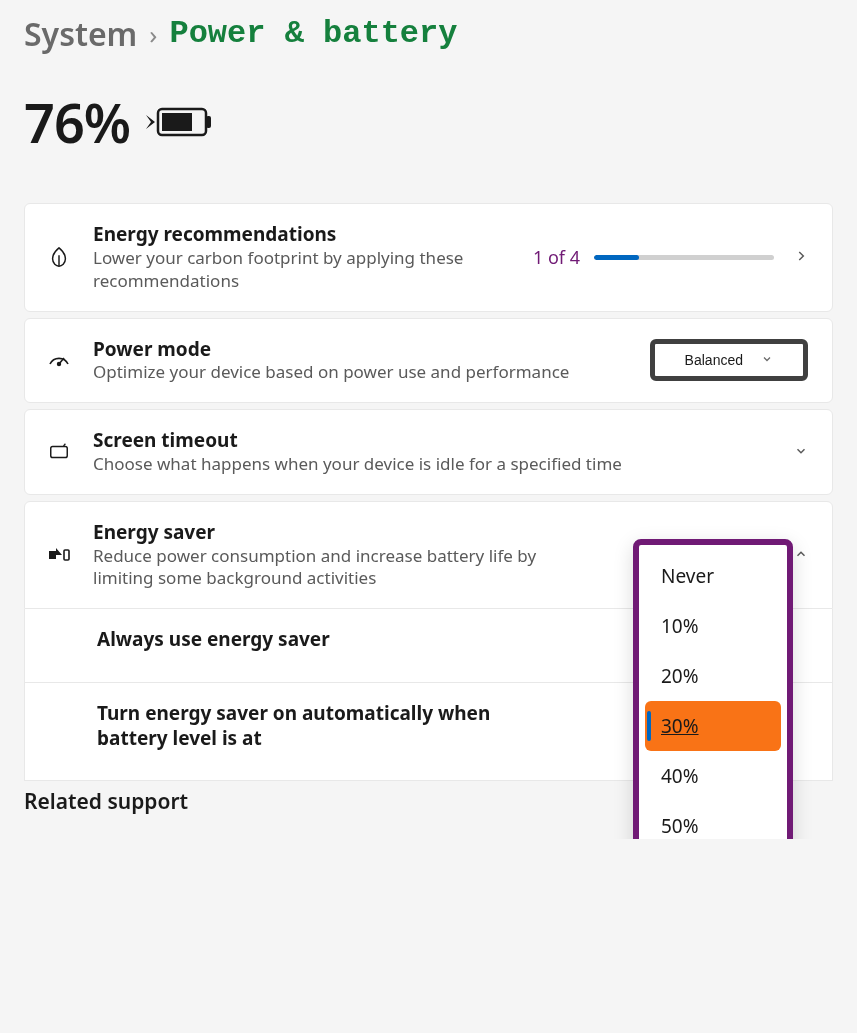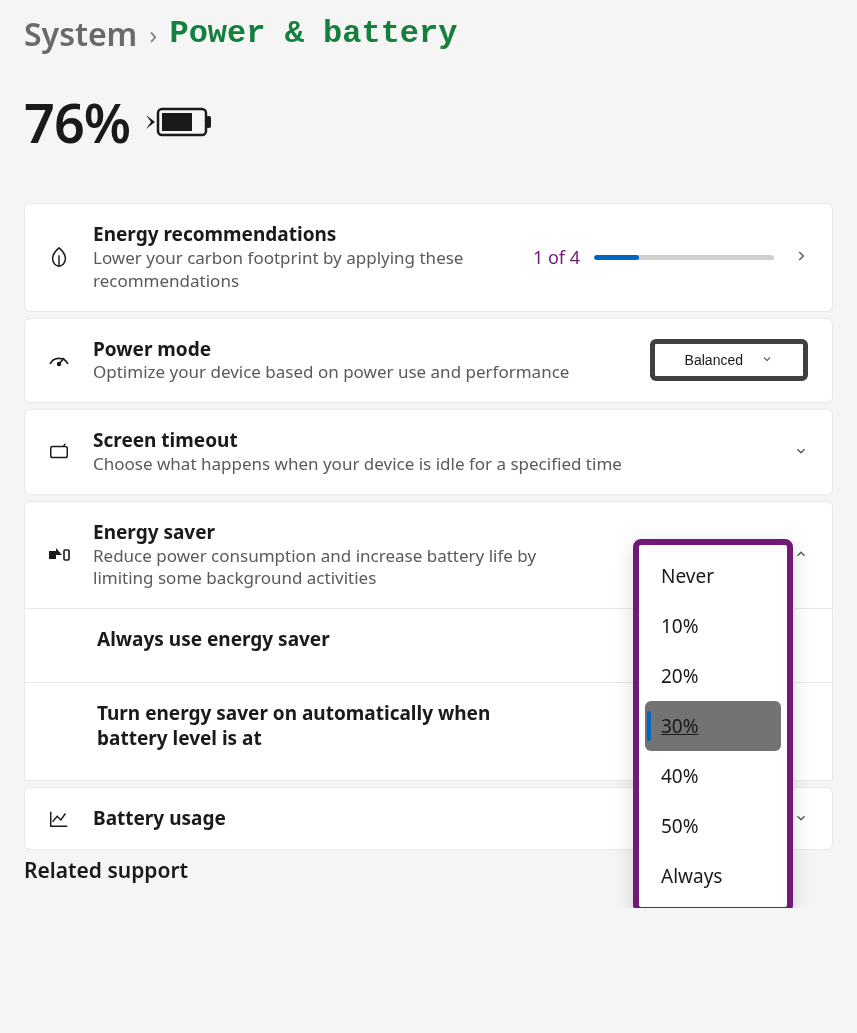--- a/index.html
+++ b/index.html
@@ -152,21 +152,21 @@
     width:160px;
   }
   .dropdown-item {
     padding:12px 16px;
     font-size:19px;
     border-radius:6px;
     cursor:pointer;
     position:relative;
   }
   .dropdown-item.selected {
-    background:#737373;
+    background:#f97316;
     text-decoration:underline;
   }
   .dropdown-item.selected::before {
     content:"";
     position:absolute;
     left:2px;
     top:10px;
     bottom:10px;
     width:4px;
     border-radius:2px;
@@ -294,32 +294,16 @@
     <div class="dropdown-item">Never</div>
         <div class="dropdown-item">10%</div>
         <div class="dropdown-item">20%</div>
         <div class="dropdown-item selected">30%</div>
         <div class="dropdown-item">40%</div>
         <div class="dropdown-item">50%</div>
         <div class="dropdown-item">Always</div>
       </div>
   </div>
 
-  <div class="card">
-    <span class="icon-slot">
-      <svg width="22" height="22" viewBox="0 0 24 24" fill="none" stroke="#1a1a1a" stroke-width="1.6">
-        <polyline points="3 4 3 20 21 20"></polyline>
-        <polyline points="5 15 10 9 14 13 19 6"></polyline>
-      </svg>
-    </span>
-    <div class="card-text">
-      <div class="card-title">Battery usage</div>
-    </div>
-    <span class="chevron">
-      <svg width="14" height="14" viewBox="0 0 24 24" fill="none" stroke="currentColor" stroke-width="2.5">
-          <polyline points="6 9 12 15 18 9"></polyline>
-        </svg>
-    </span>
-  </div>
 
   <div class="related">Related support</div>
 
 </div>
 
 </body></html>

